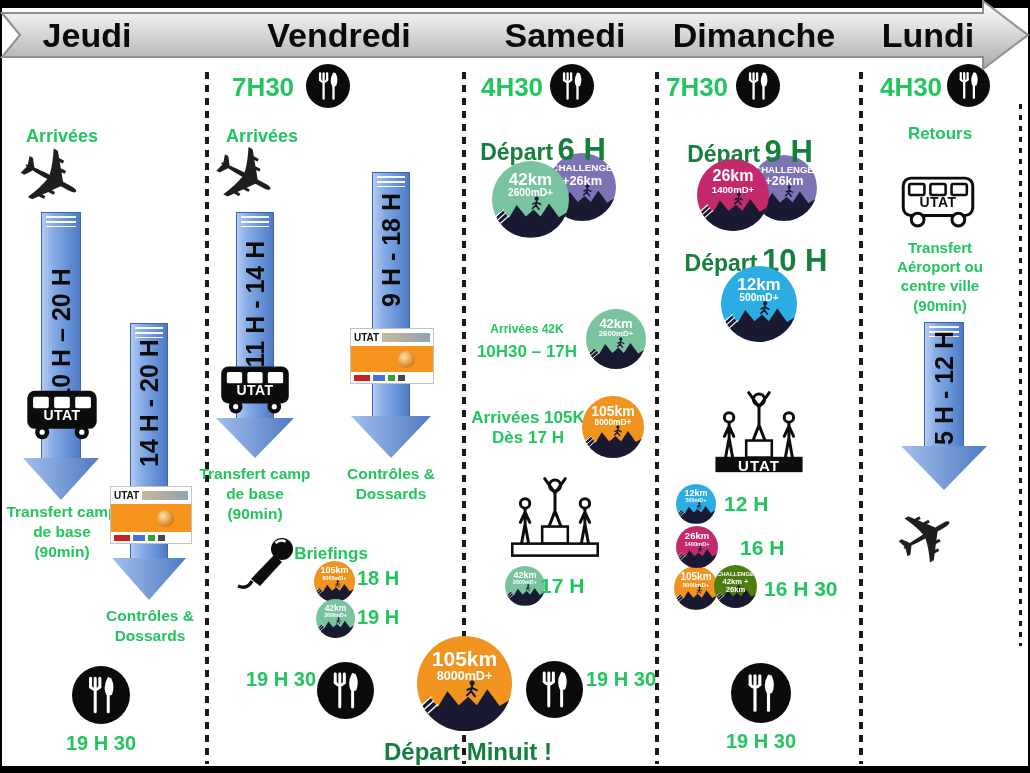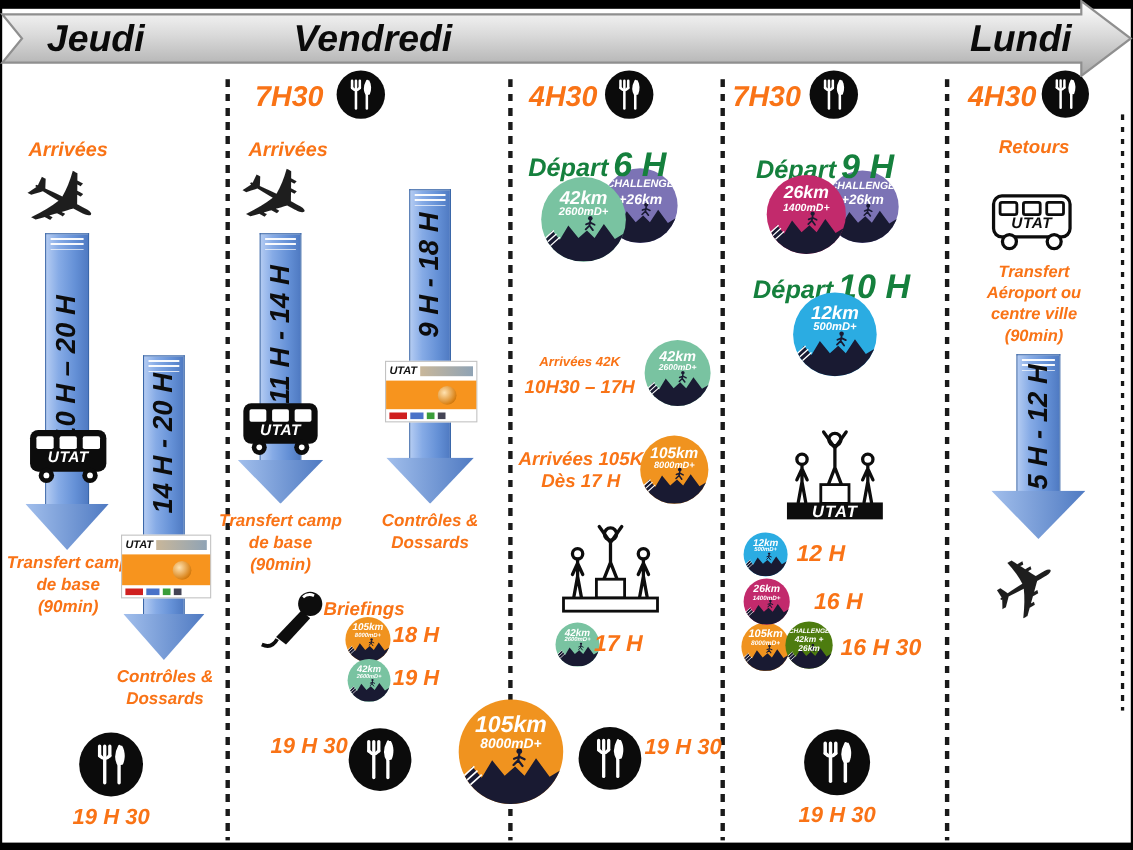--- a/index.html
+++ b/index.html
@@ -1,25 +1,25 @@
 <!DOCTYPE html>
 <html><head>
 <meta charset="utf-8">
 <style>
   html,body{margin:0;padding:0;background:#000;}
   #app{position:relative;width:1030px;height:773px;background:#000;overflow:hidden;
-       font-family:"Liberation Sans",sans-serif;color:#0d0d0d;font-style:italic;}
+       font-family:"Liberation Sans",sans-serif;color:#0d0d0d;}
   .page{position:absolute;left:2px;top:8px;width:1026px;height:758px;background:#fff;}
   .hdr{position:absolute;left:0;top:0;z-index:6;}
   .day{position:absolute;top:16px;transform:translateX(-50%);font-size:34px;font-weight:bold;
        color:#0a0a0a;z-index:7;white-space:nowrap;}
   .dash{position:absolute;width:4px;z-index:1;
         background:repeating-linear-gradient(180deg,#1a1a1a 0 7px,transparent 7px 13px);}
   .dash.thin{width:3px;background:repeating-linear-gradient(180deg,#161616 0 5px,transparent 5px 11px);}
-  .txt{position:absolute;font-weight:bold;color:#f97316;z-index:3;}
+  .txt{position:absolute;font-weight:bold;color:#22c55e;z-index:3;}
   .ctr{transform:translateX(-50%);text-align:center;}
   .wrap{text-align:center;line-height:1.28;}
   .red{color:#15803d;}
   .dep .dep-l{font-size:23px;} .dep .dep-t{font-size:31px;}
   
   .fk{position:absolute;border-radius:50%;background:#0b0b0b;z-index:3;}
   .fk svg{width:100%;height:100%;display:block;}
   
   .varrow{position:absolute;z-index:2;}
   .varrow .shaft{position:absolute;left:50%;top:0;transform:translateX(-50%);width:var(--sw);
@@ -124,20 +124,22 @@
       <linearGradient id="hg" x1="0" y1="0" x2="0" y2="1">
         <stop offset="0" stop-color="#ffffff"></stop>
         <stop offset="0.45" stop-color="#dadada"></stop>
         <stop offset="1" stop-color="#a8a8a8"></stop>
       </linearGradient>
     </defs>
     <polygon points="2,13 983,13 983,1 1028,35 983,69 983,57 2,57 20,35" fill="url(#hg)" stroke="#8f8f8f" stroke-width="2"></polygon>
   </svg>
   <span class="day" style="left:87px">Jeudi</span>
   <span class="day" style="left:339px">Vendredi</span>
+  <span class="day" style="left:565px">Samedi</span>
+  <span class="day" style="left:754px">Dimanche</span>
   <span class="day" style="left:928px">Lundi</span>
 
   <div class="dash" style="left:205px;top:72px;height:692px"></div>
   <div class="dash" style="left:462px;top:72px;height:692px"></div>
   <div class="dash" style="left:655px;top:72px;height:692px"></div>
   <div class="dash" style="left:859px;top:72px;height:692px"></div>
   <div class="dash thin" style="left:1019px;top:104px;height:542px"></div>
 
   <span class="txt ctr" style="left:62px;top:126px;font-size:18px">Arrivées</span>
   <span class="plane" style="left:16px;top:140px;font-size:80px;transform:rotate(28deg)">✈</span>
@@ -328,20 +330,21 @@
   </div>
   <span class="txt" style="left:540px;top:574px;font-size:21px">17 H</span>
 
   <div class="badge" style="left: 417px; top: 636px; width: 95px; height: 95px; font-size: 21px; z-index: 4; background: rgb(240, 147, 31);">
     <div class="b-dist">105km</div>
     <div class="b-elev">8000mD+</div>
     <svg class="mnt" viewBox="0 0 100 55" preserveAspectRatio="none">
         <use href="#mtn"></use>
       </svg>
   </div>
+  <span class="txt ctr red" style="left:468px;top:738px;font-size:24px;white-space:nowrap;z-index:5">Départ Minuit !</span>
 
   <div class="fk" style="left:526px;top:661px;width:57px;height:57px">
     <svg viewBox="0 0 40 40">
         <use href="#utensils"></use>
       </svg>
   </div>
   <span class="txt" style="left:586px;top:668px;font-size:20px">19 H 30</span>
 
   <span class="txt ctr" style="left:697px;top:72px;font-size:26px">7H30</span>
   <div class="fk" style="left:736px;top:64px;width:44px;height:44px">

